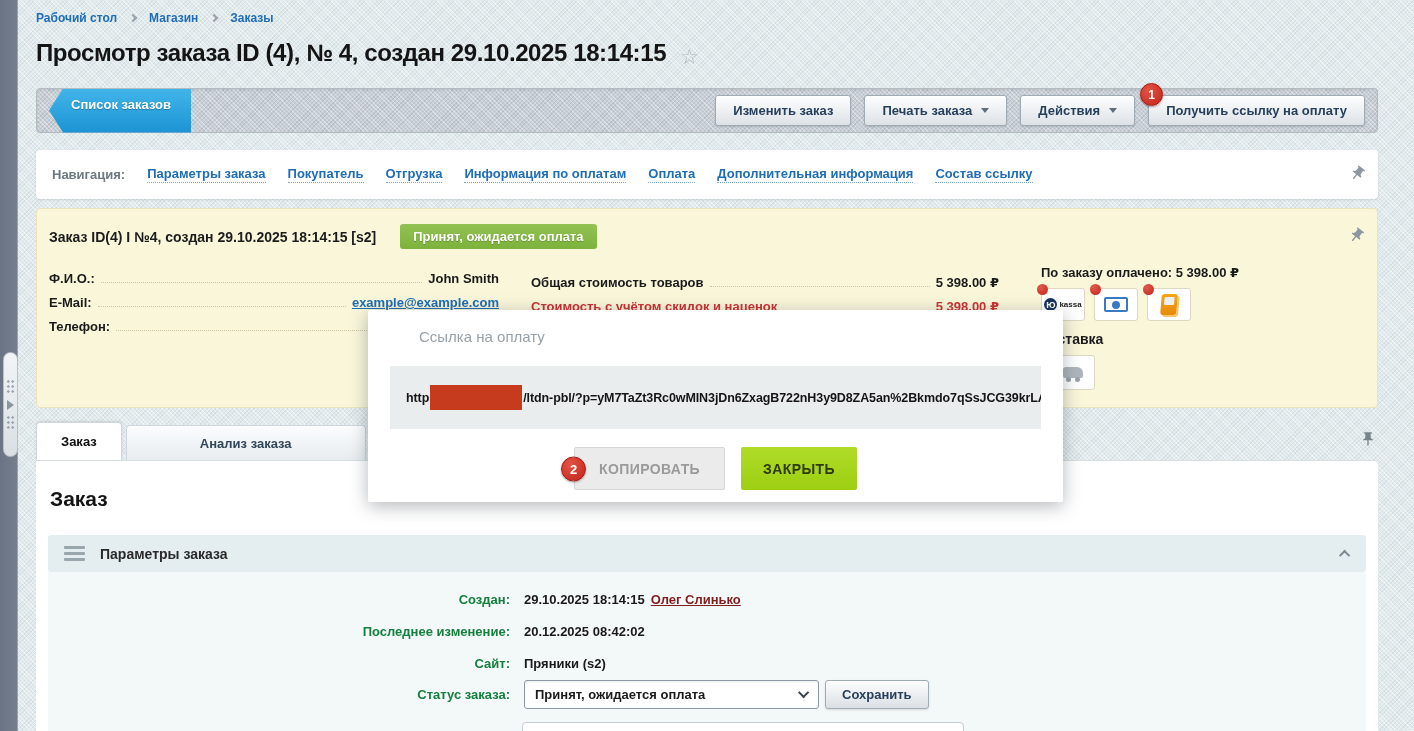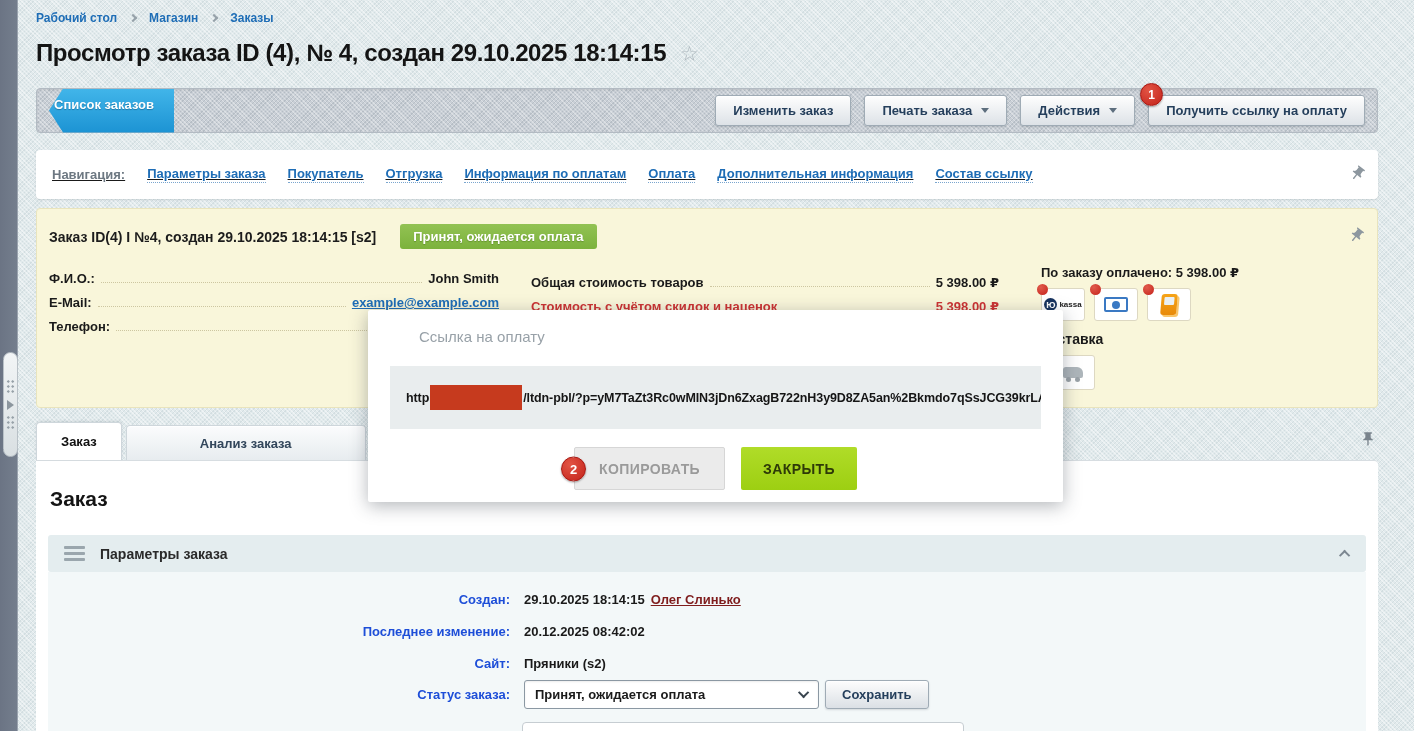--- a/index.html
+++ b/index.html
@@ -25,53 +25,53 @@
   .main { position:absolute; left:18px; top:0; right:0; bottom:0; }
 
   
   .breadcrumb { position:absolute; left:18px; top:11px; display:flex; align-items:center; gap:13px;
     font-size:12px; font-weight:700; }
   .breadcrumb a { color:#1e6db6; text-decoration:none; cursor:pointer; }
   .crumb-sep { width:6px; height:6px; border-top:2px solid #96a1a9; border-right:2px solid #96a1a9;
     transform:rotate(45deg); margin-top:-1px; }
 
   
-  .title-row { position:absolute; left:18px; top:39px; display:flex; align-items:center; gap:14px; }
+  .title-row { position:absolute; left:18px; top:39px; display:flex; align-items:flex-end; gap:14px; }
   .page-title { font-size:24px; font-weight:700; color:#141414; letter-spacing:-0.4px; }
   .star { font-size:21px; color:#aeb8be; cursor:pointer; line-height:1; }
 
   
   .toolbar { position:absolute; left:18px; right:36px; top:88px; height:45px;
     background-color:#c9cfd6;
     background-image:
       repeating-linear-gradient(45deg, rgba(255,255,255,.35) 0 1px, transparent 1px 3px),
       repeating-linear-gradient(135deg, rgba(136,148,158,.30) 0 1px, transparent 1px 3px);
     border:1px solid #b2bac2; border-radius:4px; box-shadow:inset 0 1px 3px rgba(0,0,0,.10);
     display:flex; align-items:center; padding:0 12px; overflow:visible; }
-  .btn-back { height:44px; line-height:31px; padding:0 20px 0 5px; color:#fff; font-weight:700; font-size:13px;
+  .btn-back { height:44px; line-height:31px; padding:0 20px 0 22px; color:#fff; font-weight:700; font-size:13px;
     background:linear-gradient(#41b5e9,#1c93d3); text-shadow:0 1px 1px rgba(0,40,70,.35);
     clip-path:polygon(14px 0, 100% 0, 100% 100%, 14px 100%, 0 50%); cursor:pointer; }
   .tb-spacer { flex:1; }
   .tb-group { display:flex; align-items:center; gap:13px; }
   .tb-btn { position:relative; height:31px; display:flex; align-items:center; gap:9px; padding:0 17px;
     background:linear-gradient(#fefefe,#dde2e7); border:1px solid #9fabb5; border-radius:3px;
     font-size:13px; font-weight:700; color:#253f5c; cursor:pointer;
     box-shadow:inset 0 1px 0 rgba(255,255,255,.7), 0 1px 2px rgba(40,50,60,.18); }
   .caret { width:0; height:0; border-left:4px solid transparent; border-right:4px solid transparent;
     border-top:5px solid #5d6e7e; }
   .num-badge { min-width:23px; height:23px; padding:0 4px; border-radius:50%;
     background:radial-gradient(circle at 35% 30%, #e25444, #c3221a); border:1px solid #a81711;
     color:#fff; font-size:12px; font-weight:700; display:flex; align-items:center; justify-content:center;
     box-shadow:0 1px 2px rgba(0,0,0,.35); }
   .badge-toolbar { position:absolute; top:-13px; left:-9px; z-index:6; }
 
   
   .nav-row { position:absolute; left:18px; right:36px; top:150px; height:49px; background:#fff;
     border-radius:4px; box-shadow:0 1px 2px rgba(90,100,110,.18);
-    display:flex; align-items:center; padding:0 16px; gap:22px;text-decoration:underline; }
+    display:flex; align-items:center; padding:0 16px; gap:22px; }
   .nav-label { font-size:13px; font-weight:700; color:#6d7882; }
   .nav-row a { font-size:13px; font-weight:700; color:#1e6db6; text-decoration:none;
     border-bottom:1px dotted #7aa6cf; padding-bottom:1px; cursor:pointer; }
   .pin { position:absolute; cursor:pointer; }
   .pin svg { display:block; }
 
   
   .order-panel { position:absolute; left:18px; right:36px; top:208px; height:200px;
     background:#f9f6da; border:1px solid #e9e4bd; border-radius:4px; }
   .op-header { position:absolute; left:12px; top:15px; display:flex; align-items:center; gap:24px; }
@@ -126,21 +126,21 @@
   .content-h2 { position:absolute; left:14px; top:26px; font-size:21px; font-weight:700; color:#141414; }
   .sec-head { position:absolute; left:12px; right:12px; top:74px; height:37px; background:#e4edef;
     border-radius:3px; display:flex; align-items:center; padding:0 16px; gap:15px; }
   .burger { display:flex; flex-direction:column; gap:3px; width:21px; cursor:pointer; }
   .burger span { height:3px; background:#9aa6ad; border-radius:1px; }
   .sec-title { font-size:14px; font-weight:700; color:#2a2a2a; }
   .sec-collapse { margin-left:auto; width:8px; height:8px; border-left:2px solid #7c8791; border-top:2px solid #7c8791;
     transform:rotate(45deg) translateY(2px); cursor:pointer; }
   .sec-body { position:absolute; left:12px; right:12px; top:111px; bottom:0; background:#f3f8f9; }
   .frow { position:absolute; left:0; right:0; display:flex; align-items:center; font-size:13px; font-weight:700; }
-  .frow .flabel { width:462px; text-align:right; color:#1d4ed8; }
+  .frow .flabel { width:462px; text-align:right; color:#15803d; }
   .frow .fval { margin-left:14px; display:flex; align-items:center; gap:6px; }
   .frow a { color:#7f1d1d; text-decoration:underline; cursor:pointer; }
   .select-box { position:relative; width:295px; height:29px; background:#fff; border:1px solid #8b98a3;
     border-radius:3px; display:flex; align-items:center; padding:0 28px 0 10px; font-size:13px; font-weight:700;
     cursor:pointer; box-shadow:inset 0 1px 2px rgba(0,0,0,.08); }
   .select-caret { position:absolute; right:9px; top:9px; width:8px; height:8px; border-left:2px solid #39444e;
     border-bottom:2px solid #39444e; transform:rotate(-45deg) translateY(-2px); }
   .save-btn { height:29px; padding:0 16px; background:linear-gradient(#fdfdfd,#dbe0e5); border:1px solid #9fabb5;
     border-radius:3px; font-size:13px; font-weight:700; color:#253f5c; display:flex; align-items:center;
     cursor:pointer; box-shadow:inset 0 1px 0 rgba(255,255,255,.7), 0 1px 2px rgba(40,50,60,.15); }

